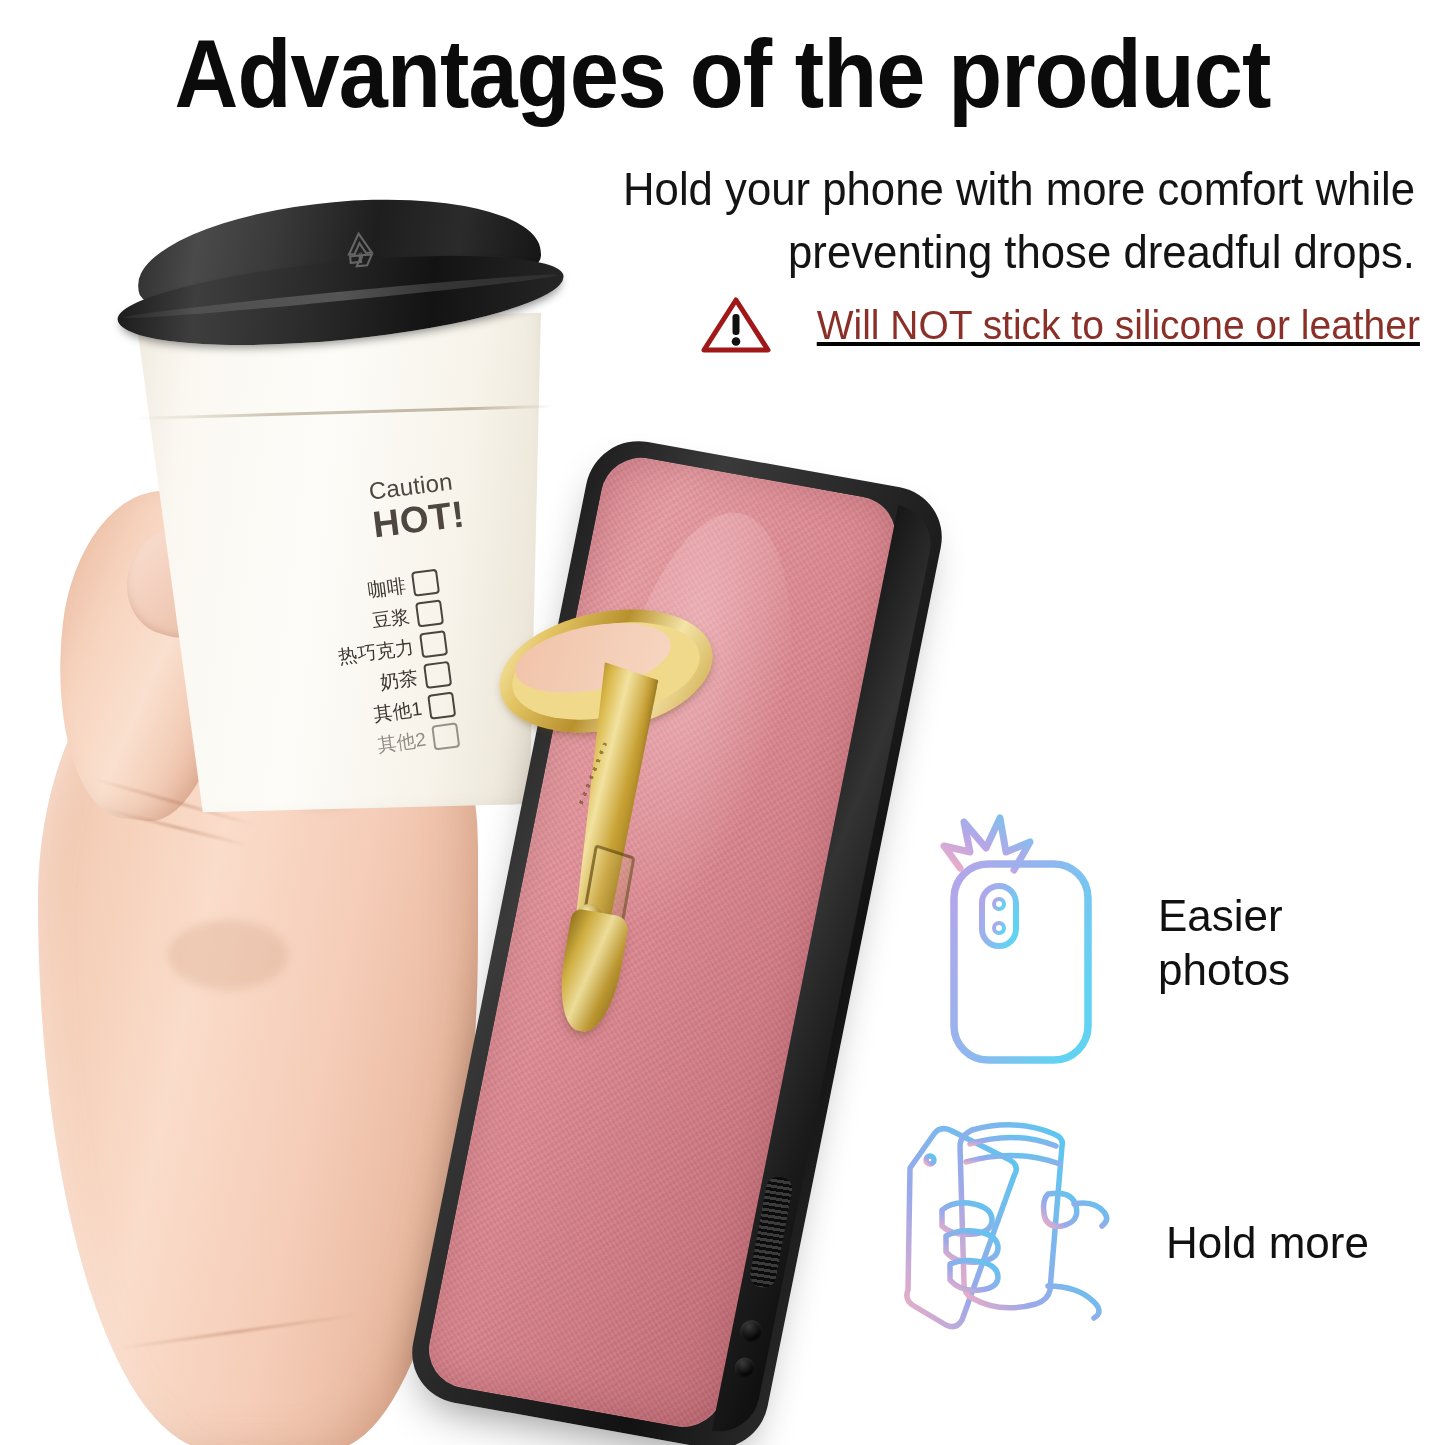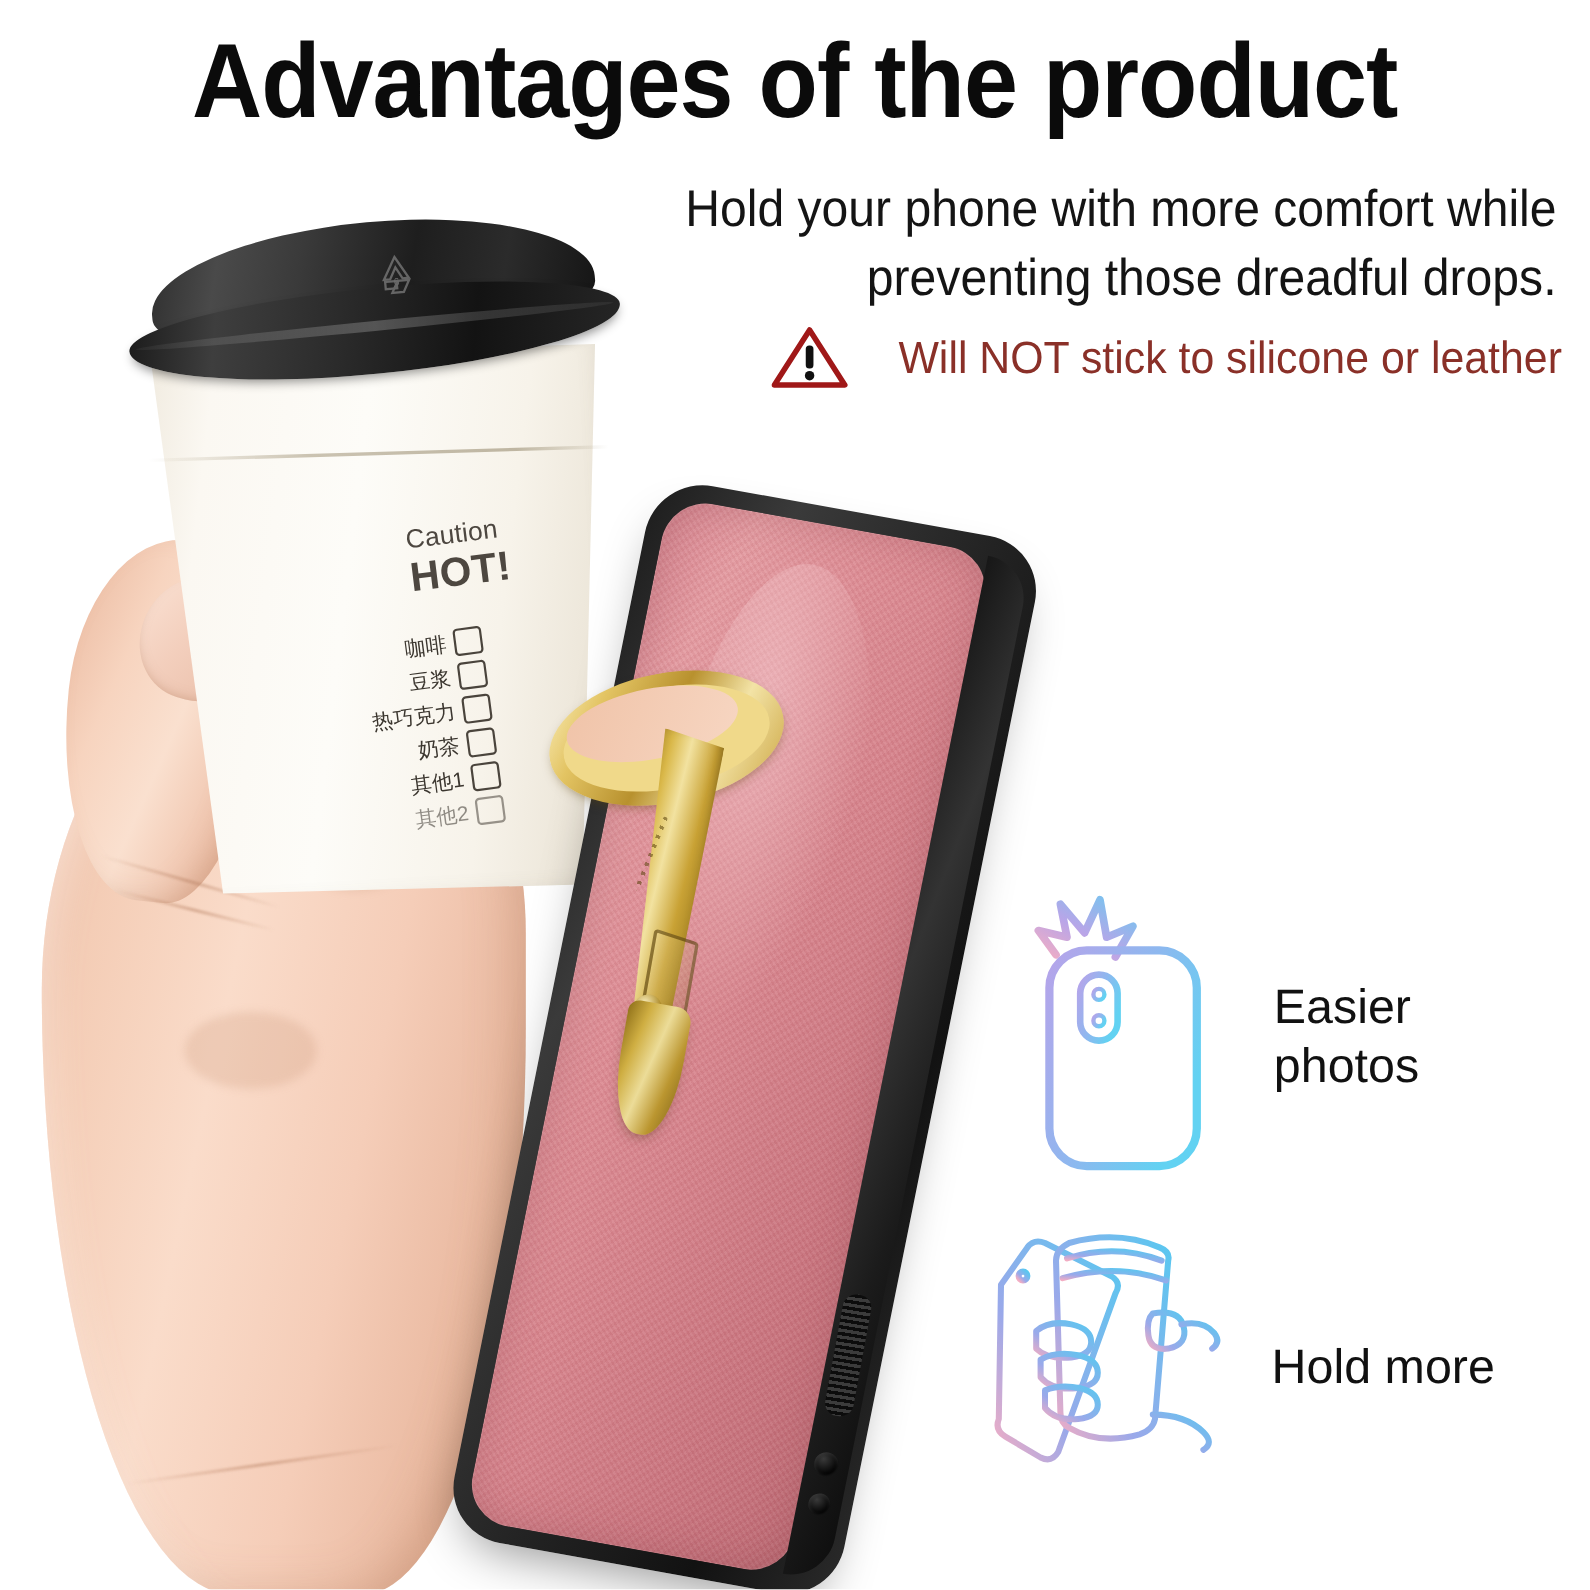--- a/index.html
+++ b/index.html
@@ -48,20 +48,21 @@
   }
   .warn-row {
     position: absolute;
     left: 720px;
     top: 296px;
     width: 700px;
     display: flex;
     align-items: center;
     justify-content: flex-end;
     gap: 14px;
+    text-decoration: underline;
   }
   .warn-icon { width: 70px; height: 58px; flex: 0 0 auto; }
   .warn-text {
     font-family: "Liberation Sans Narrow", "Liberation Sans", sans-serif;
     font-size: 41px;
     color: #8a3028;
     white-space: nowrap;
     transform: scaleX(0.95);
     transform-origin: 100% 50%;
   }
@@ -440,21 +441,21 @@
   .feature .flabel {
     font-family: "Liberation Sans", sans-serif;
     font-size: 44px;
     line-height: 1.22;
     color: #111111;
     white-space: pre-line;
   }
   #feature-photos { left: 930px; top: 808px; }
   #feature-photos .flabel { margin-left: 28px; }
   #feature-hold { left: 888px; top: 1108px; }
-  #feature-hold .flabel { margin-left: 18px; }
+  #feature-hold .flabel { margin-left: 28px; }
 </style>
 </head>
 <body>
 
 <div id="page">
 
   <div class="stage">
 
     <div class="hand">
       <div class="palm"></div>

